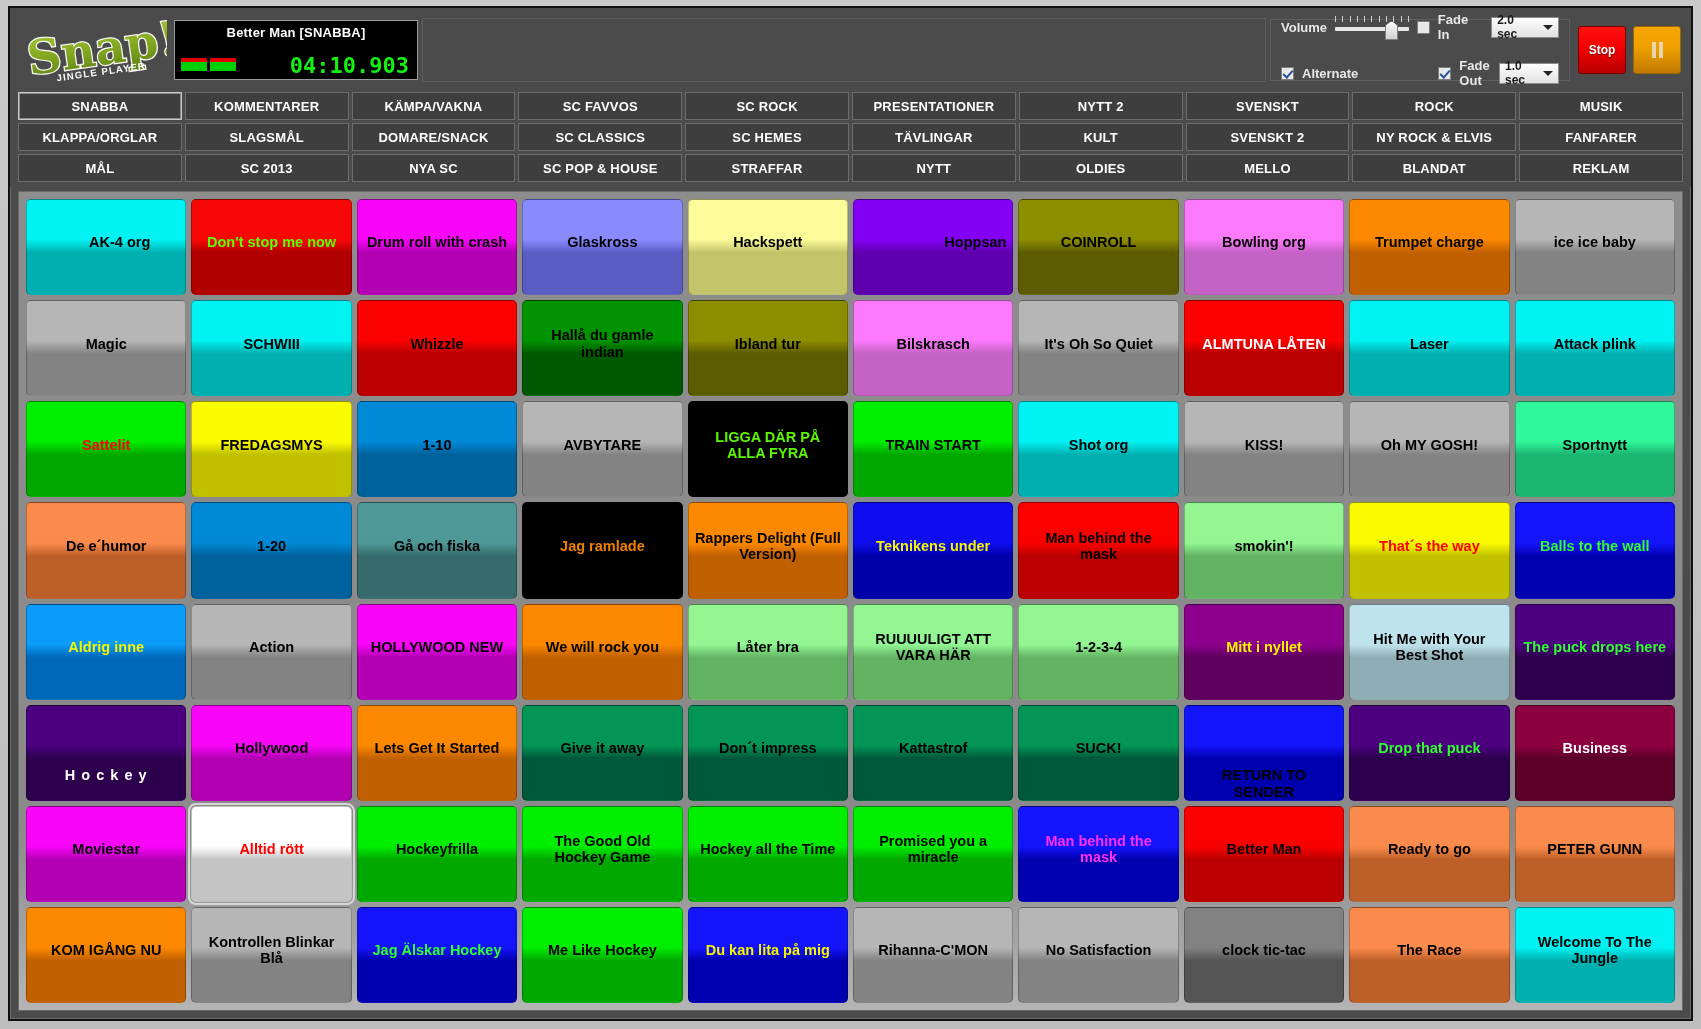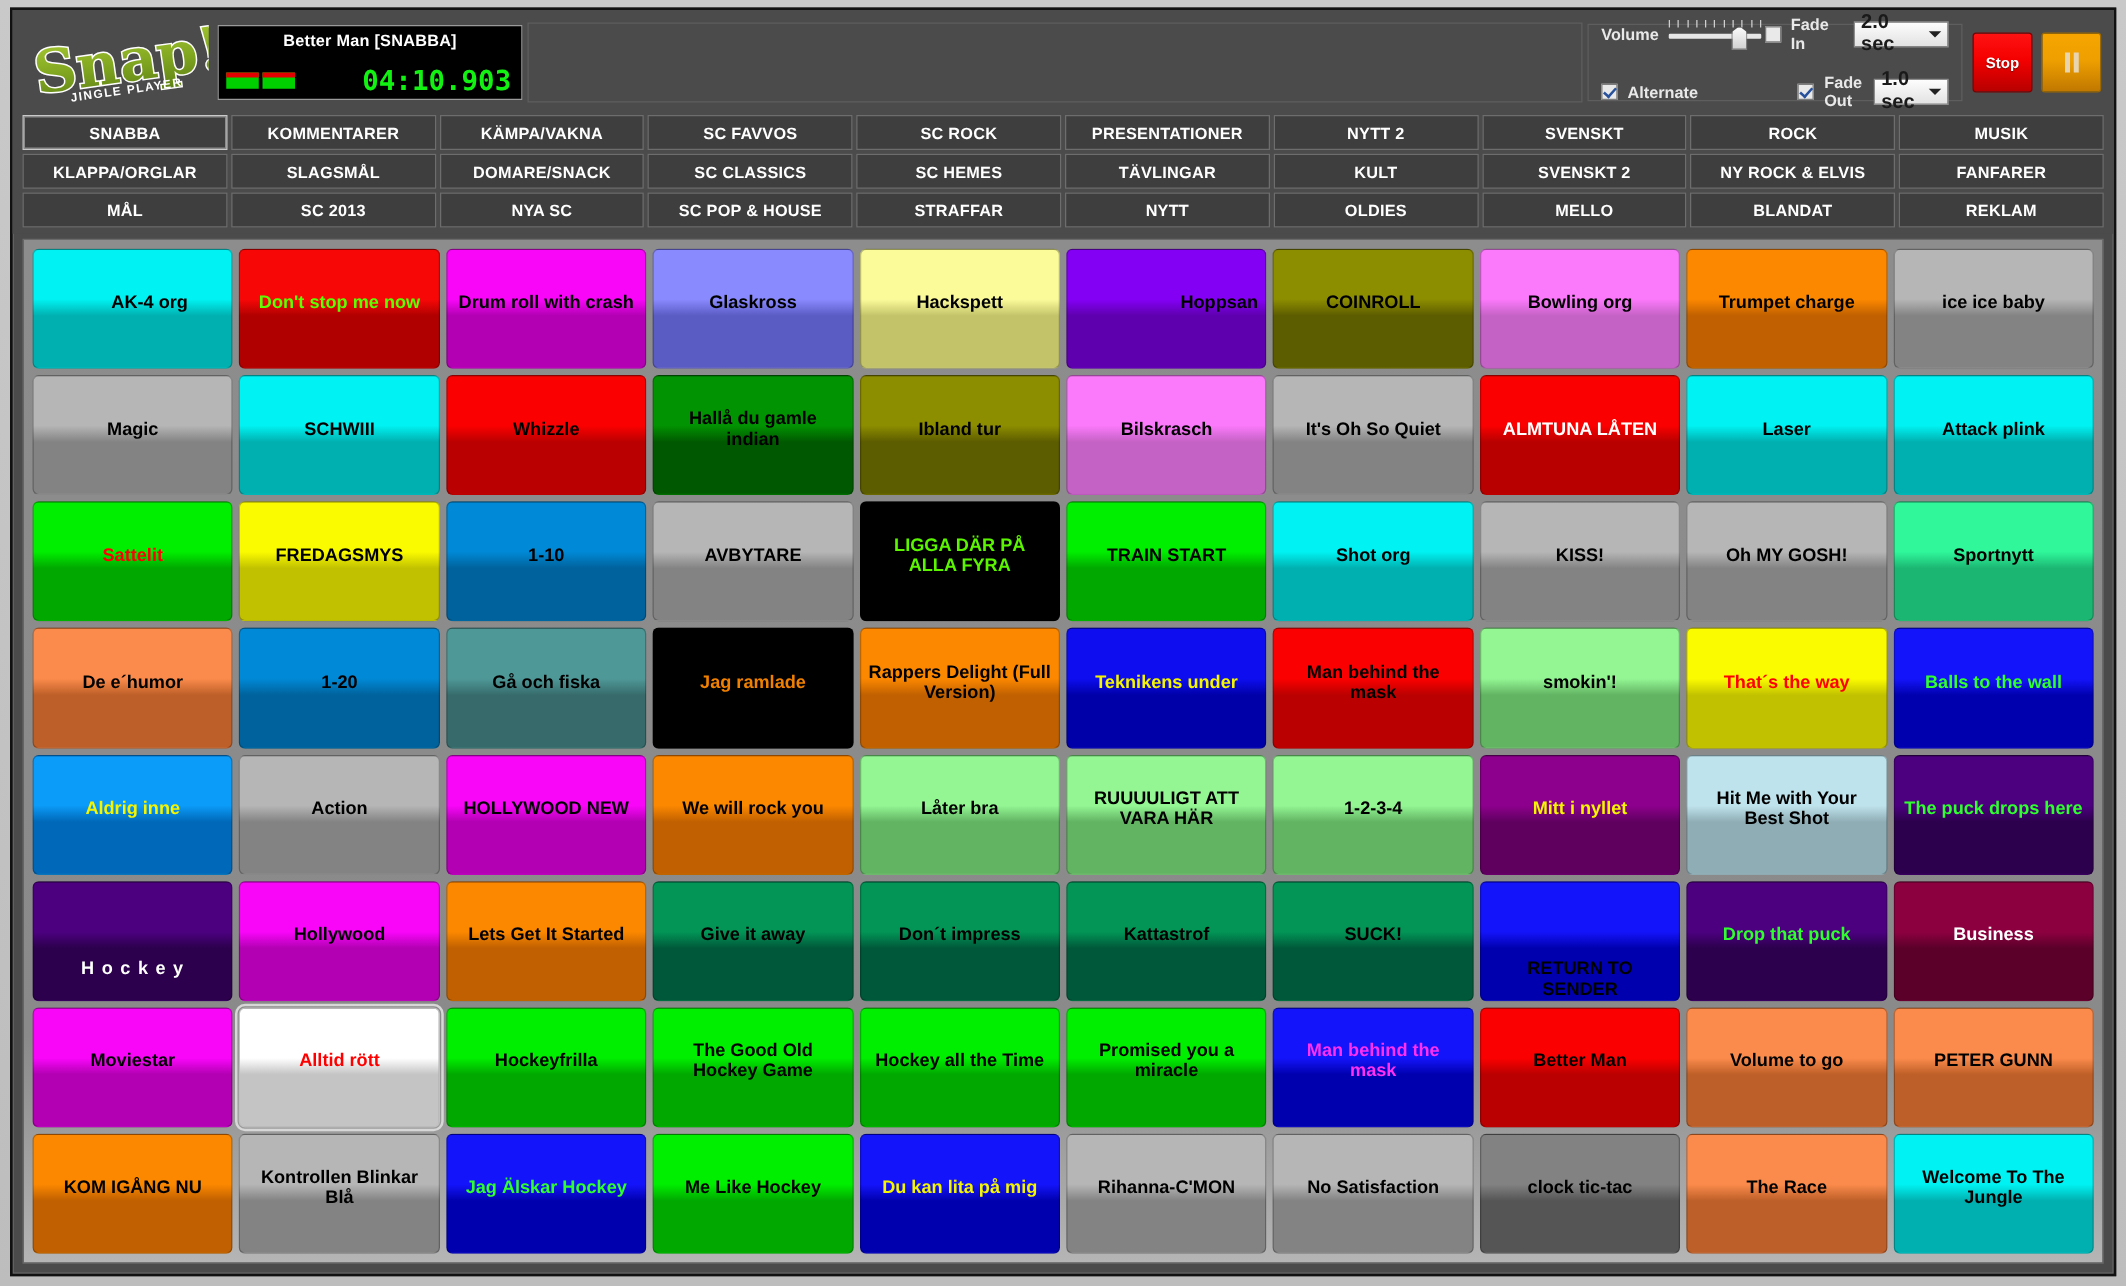--- a/index.html
+++ b/index.html
@@ -88,21 +88,21 @@
   .chk{width:13px;height:13px;background:#e9e9e9;border:1px solid #7d7d7d;
      position:relative;box-sizing:border-box;flex:0 0 13px;}
   .chk.on::after{
     content:"";position:absolute;left:3px;top:0px;width:4px;height:8px;
     border:solid #27519c;border-width:0 2px 2px 0;transform:rotate(42deg);
   }
   .sel{
     height:21px;min-width:60px;background:linear-gradient(180deg,#fdfdfd,#e2e2e2);
     border:1px solid #8d8d8d;box-sizing:border-box;
     display:flex;align-items:center;justify-content:space-between;
-    padding:0 2px 0 5px;font-size:16px;font-weight:bold;color:#1a1a1a;
+    padding:0 2px 0 5px;font-size:12px;font-weight:bold;color:#1a1a1a;
   }
   .sel .arr{width:0;height:0;border-left:5px solid transparent;border-right:5px solid transparent;
     border-top:5px solid #222;margin-left:6px;margin-right:3px;}
   .stopbtn{
     flex:0 0 46px;width:46px;height:46px;margin-left:8px;
     background:linear-gradient(180deg,#ff1212 0%,#f40000 45%,#b80000 100%);
     border:1px solid #7b0000;border-radius:3px;
     color:#fff;font-size:12px;font-weight:bold;
     display:flex;align-items:center;justify-content:center;
     text-shadow:0 1px 1px rgba(0,0,0,.5);
@@ -488,21 +488,21 @@
           <div class="cell" style="background: linear-gradient(rgb(0, 238, 0) 0%, rgb(0, 238, 0) 42%, rgb(0, 168, 0) 56%, rgb(0, 168, 0) 100%); color: rgb(0, 0, 0);">
             <span>Promised you a miracle</span>
           </div>
           <div class="cell" style="background: linear-gradient(rgb(20, 20, 251) 0%, rgb(20, 20, 251) 42%, rgb(0, 0, 174) 56%, rgb(0, 0, 174) 100%); color: rgb(255, 47, 242);">
             <span>Man behind the mask</span>
           </div>
           <div class="cell" style="background: linear-gradient(rgb(251, 0, 0) 0%, rgb(251, 0, 0) 42%, rgb(186, 0, 0) 56%, rgb(186, 0, 0) 100%); color: rgb(0, 0, 0);">
             <span>Better Man</span>
           </div>
           <div class="cell" style="background: linear-gradient(rgb(251, 139, 76) 0%, rgb(251, 139, 76) 42%, rgb(189, 95, 40) 56%, rgb(189, 95, 40) 100%); color: rgb(0, 0, 0);">
-            <span>Volume to  go</span>
+            <span>Ready to  go</span>
           </div>
           <div class="cell" style="background: linear-gradient(rgb(251, 139, 76) 0%, rgb(251, 139, 76) 42%, rgb(189, 95, 40) 56%, rgb(189, 95, 40) 100%); color: rgb(0, 0, 0);">
             <span>PETER GUNN</span>
           </div>
           <div class="cell" style="background: linear-gradient(rgb(252, 136, 0) 0%, rgb(252, 136, 0) 42%, rgb(192, 96, 0) 56%, rgb(192, 96, 0) 100%); color: rgb(0, 0, 0);">
             <span>KOM IGÅNG NU</span>
           </div>
           <div class="cell" style="background: linear-gradient(rgb(182, 182, 182) 0%, rgb(182, 182, 182) 42%, rgb(131, 131, 131) 56%, rgb(131, 131, 131) 100%); color: rgb(0, 0, 0);">
             <span>Kontrollen Blinkar Blå</span>
           </div>

